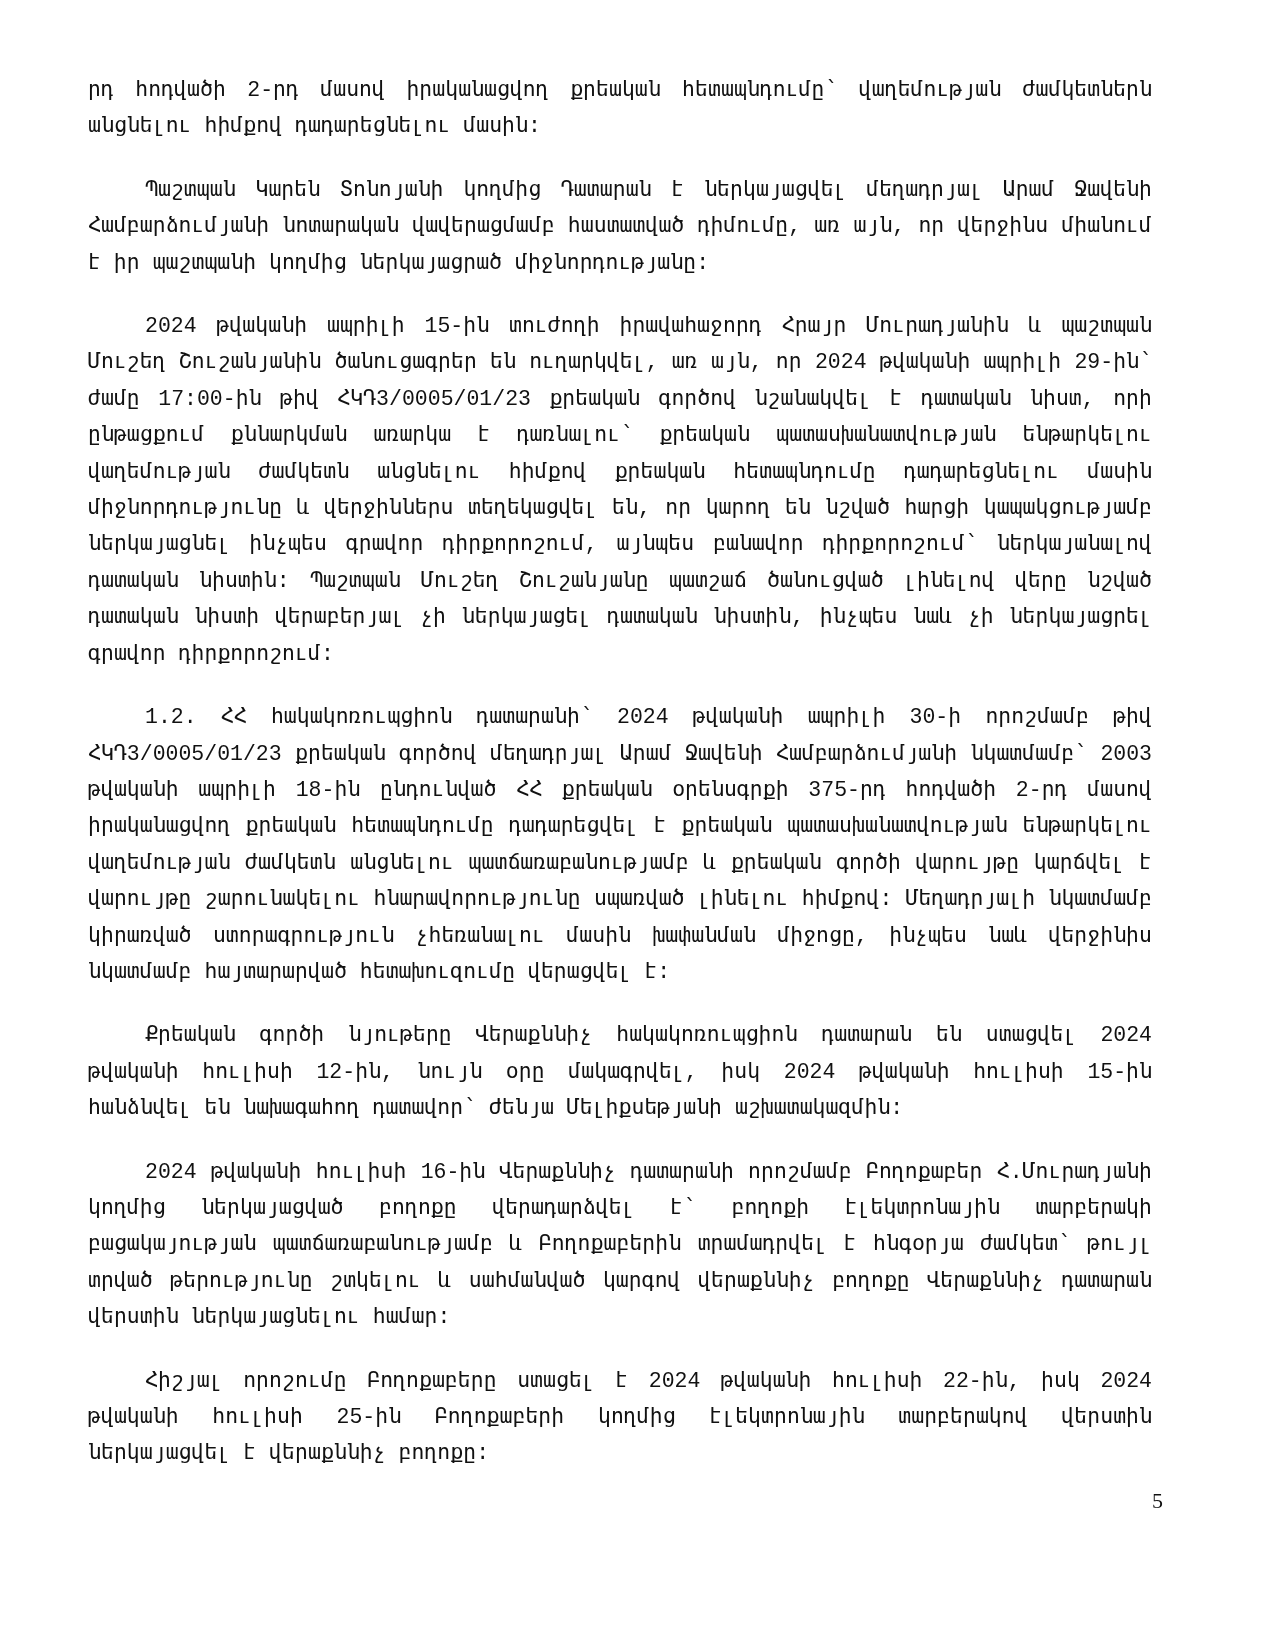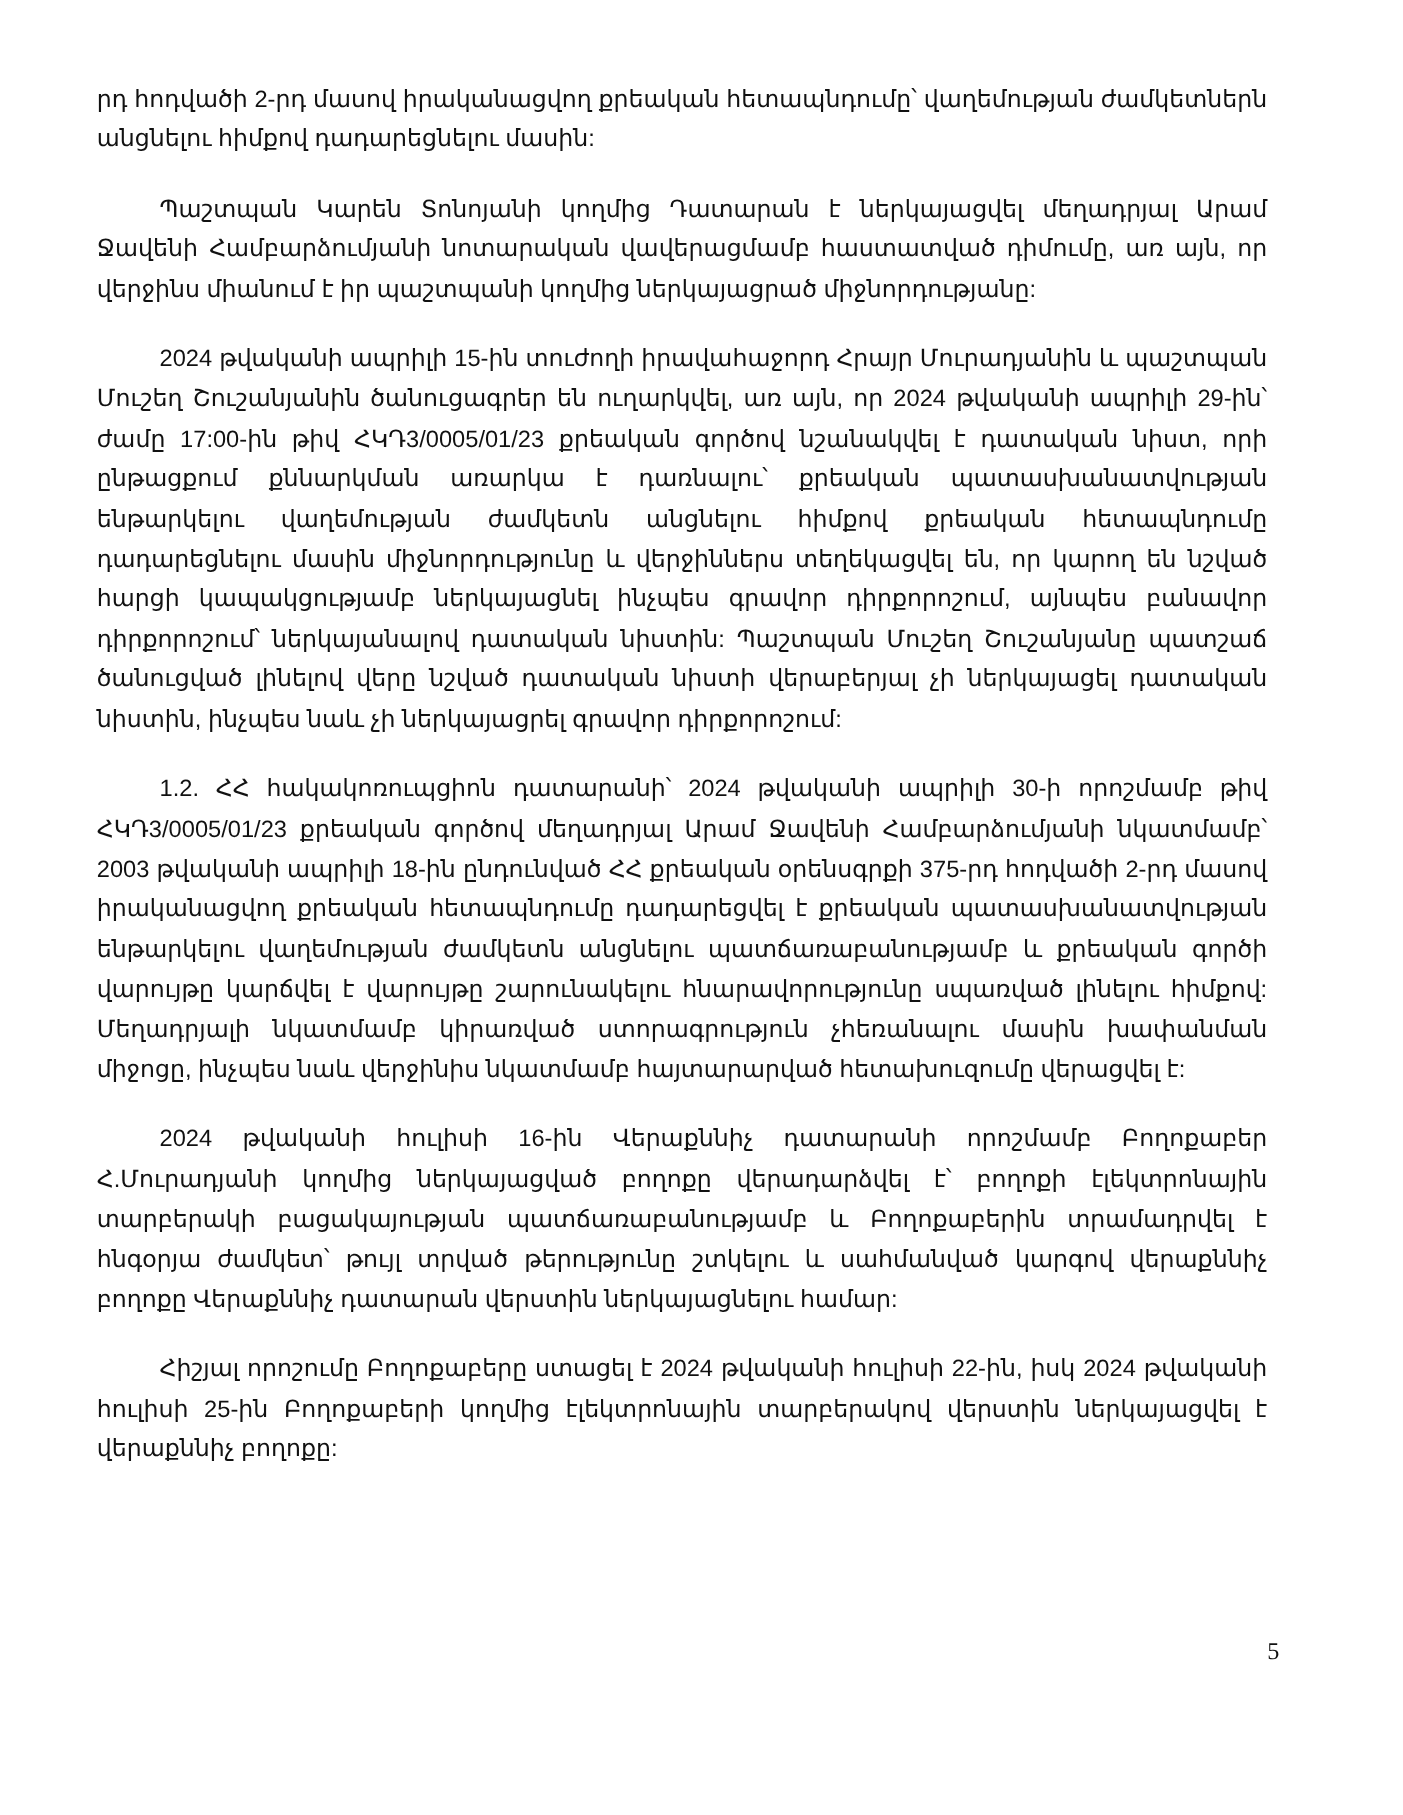--- a/index.html
+++ b/index.html
@@ -1,33 +1,34 @@
 <!DOCTYPE html>
 <html><head>
 <meta charset="utf-8">
 <style>
   html, body { margin: 0; padding: 0; background: #ffffff; }
   body { width: 1275px; height: 1650px; position: relative; overflow: hidden; }
   .page {
     position: absolute; left: 88px; top: 72px; width: 1064px;
-    font-family: Liberation Sans, sans-serif; font-size: 21.5px; line-height: 36.4px;
+    font-family: Liberation Mono, monospace; font-size: 21.5px; line-height: 36.4px;
     color: #111; text-align: justify;
   }
   .page p { margin: 0; }
   .page p.indent { text-indent: 57px; margin-top: 27px; }
   .page-number {
     position: absolute; right: 112px; top: 1488px;
     font-family: "Liberation Serif", serif; font-size: 22px; color: #111;
   }
 </style>
 </head>
 <body>
 
 <div class="page">
   <p>րդ հոդվածի 2-րդ մասով իրականացվող քրեական հետապնդումը՝ վաղեմության ժամկետներն անցնելու հիմքով դադարեցնելու մասին:</p>
   <p class="indent">Պաշտպան Կարեն Տոնոյանի կողմից Դատարան է ներկայացվել մեղադրյալ Արամ Ջավենի Համբարձումյանի նոտարական վավերացմամբ հաստատված դիմումը, առ այն, որ վերջինս միանում է իր պաշտպանի կողմից ներկայացրած միջնորդությանը:</p>
   <p class="indent">2024 թվականի ապրիլի 15-ին տուժողի իրավահաջորդ Հրայր Մուրադյանին և պաշտպան Մուշեղ Շուշանյանին ծանուցագրեր են ուղարկվել, առ այն, որ 2024 թվականի ապրիլի 29-ին՝ ժամը 17:00-ին թիվ ՀԿԴ3/0005/01/23 քրեական գործով նշանակվել է դատական նիստ, որի ընթացքում քննարկման առարկա է դառնալու՝ քրեական պատասխանատվության ենթարկելու վաղեմության ժամկետն անցնելու հիմքով քրեական հետապնդումը դադարեցնելու մասին միջնորդությունը և վերջիններս տեղեկացվել են, որ կարող են նշված հարցի կապակցությամբ ներկայացնել ինչպես գրավոր դիրքորոշում, այնպես բանավոր դիրքորոշում՝ ներկայանալով դատական նիստին: Պաշտպան Մուշեղ Շուշանյանը պատշաճ ծանուցված լինելով վերը նշված դատական նիստի վերաբերյալ չի ներկայացել դատական նիստին, ինչպես նաև չի ներկայացրել գրավոր դիրքորոշում:</p>
   <p class="indent">1.2. ՀՀ հակակոռուպցիոն դատարանի՝ 2024 թվականի ապրիլի 30-ի որոշմամբ թիվ ՀԿԴ3/0005/01/23 քրեական գործով մեղադրյալ Արամ Ջավենի Համբարձումյանի նկատմամբ՝ 2003 թվականի ապրիլի 18-ին ընդունված ՀՀ քրեական օրենսգրքի 375-րդ հոդվածի 2-րդ մասով իրականացվող քրեական հետապնդումը դադարեցվել է քրեական պատասխանատվության ենթարկելու վաղեմության ժամկետն անցնելու պատճառաբանությամբ և քրեական գործի վարույթը կարճվել է վարույթը շարունակելու հնարավորությունը սպառված լինելու հիմքով: Մեղադրյալի նկատմամբ կիրառված ստորագրություն չհեռանալու մասին խափանման միջոցը, ինչպես նաև վերջինիս նկատմամբ հայտարարված հետախուզումը վերացվել է:</p>
+  <p class="indent">Քրեական գործի նյութերը Վերաքննիչ հակակոռուպցիոն դատարան են ստացվել 2024 թվականի հուլիսի 12-ին, նույն օրը մակագրվել, իսկ 2024 թվականի հուլիսի 15-ին հանձնվել են նախագահող դատավոր՝ Ժենյա Մելիքսեթյանի աշխատակազմին:</p>
   <p class="indent">2024 թվականի հուլիսի 16-ին Վերաքննիչ դատարանի որոշմամբ Բողոքաբեր Հ.Մուրադյանի կողմից ներկայացված բողոքը վերադարձվել է՝ բողոքի էլեկտրոնային տարբերակի բացակայության պատճառաբանությամբ և Բողոքաբերին տրամադրվել է հնգօրյա ժամկետ՝ թույլ տրված թերությունը շտկելու և սահմանված կարգով վերաքննիչ բողոքը Վերաքննիչ դատարան վերստին ներկայացնելու համար:</p>
   <p class="indent">Հիշյալ որոշումը Բողոքաբերը ստացել է 2024 թվականի հուլիսի 22-ին, իսկ 2024 թվականի հուլիսի 25-ին Բողոքաբերի կողմից էլեկտրոնային տարբերակով վերստին ներկայացվել է վերաքննիչ բողոքը:</p>
 </div>
 
 <div class="page-number">5</div>
 
 </body></html>

